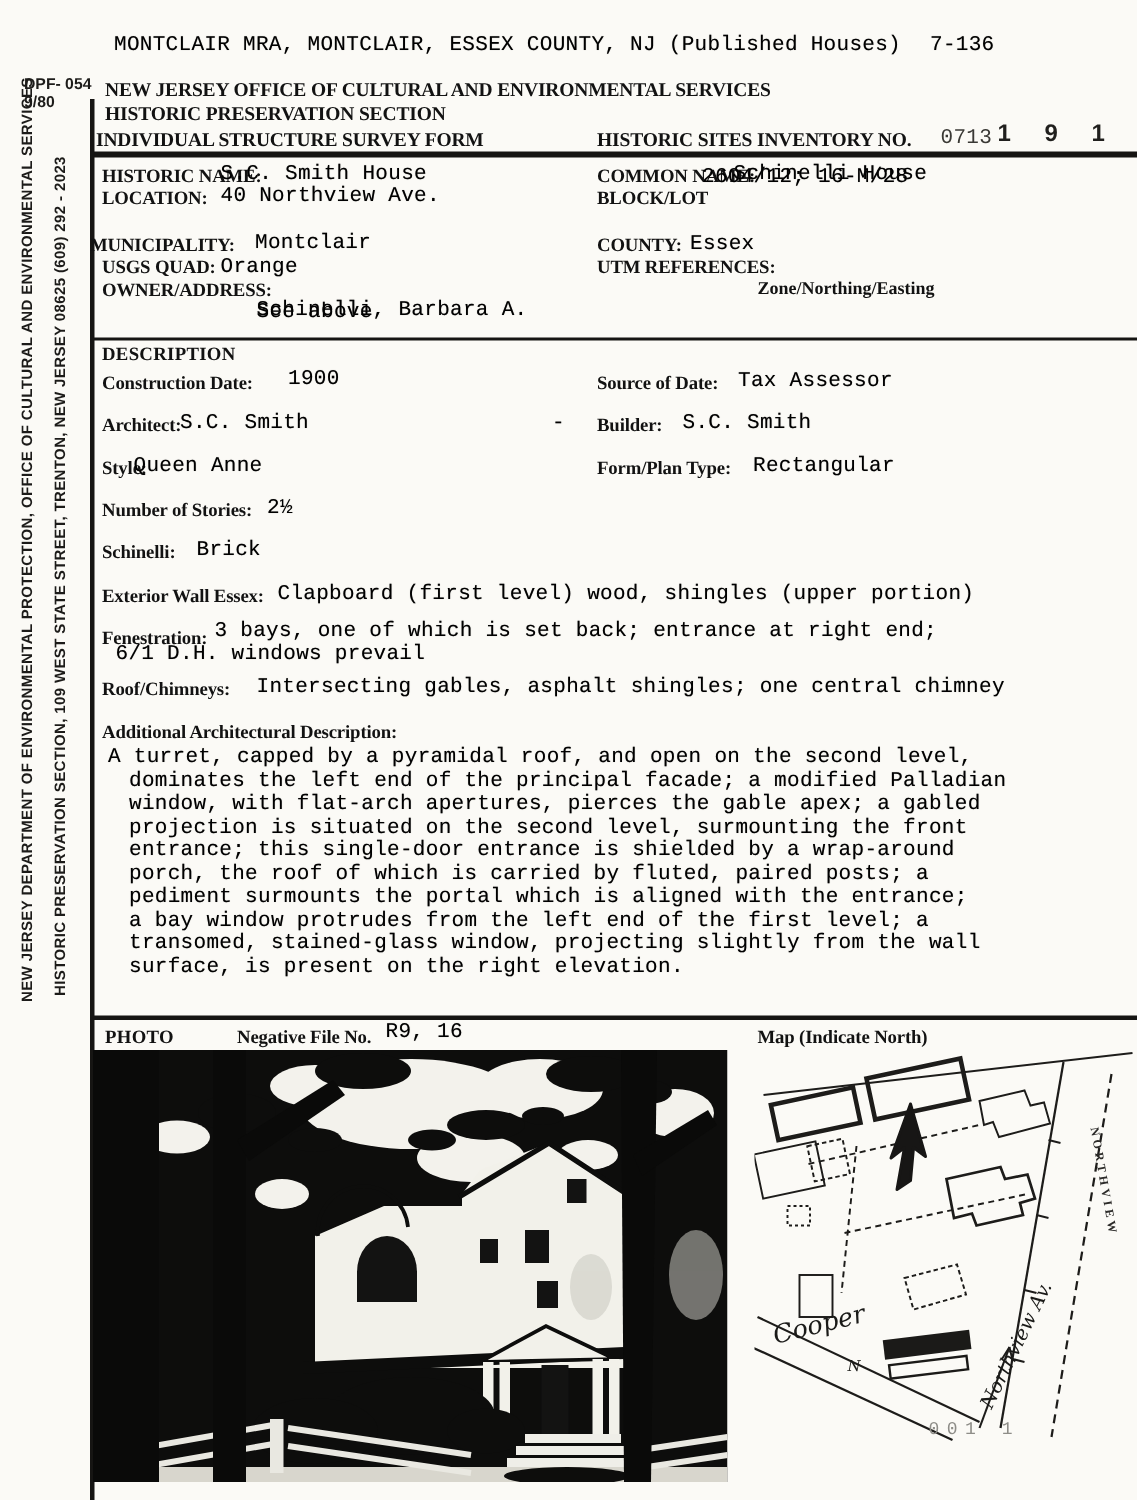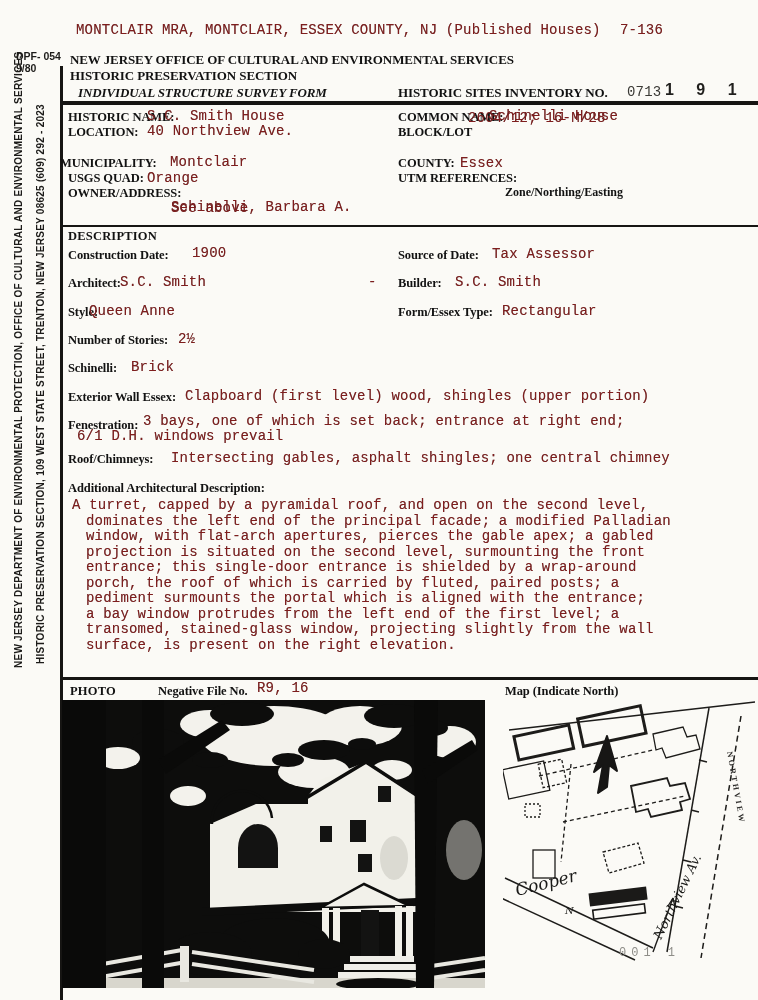--- a/index.html
+++ b/index.html
@@ -1,21 +1,21 @@
 <!DOCTYPE html>
 <html><head>
 <meta charset="utf-8">
 <style>
   html,body{margin:0;padding:0;background:#e9e8e4;}
   .page{position:relative;width:758px;height:1000px;background:#fbfaf6;overflow:hidden;
         font-family:"Liberation Serif",serif;color:#141414;}
   .abs{position:absolute;white-space:nowrap;}
   .lbl{font-family:"Liberation Serif",serif;font-weight:700;font-size:12.5px;color:#121212;letter-spacing:-0.1px;}
   .lbl-sm{font-family:"Liberation Serif",serif;font-weight:700;font-size:12px;color:#121212;}
-  .typed{font-family:"Liberation Mono","DejaVu Sans Mono",monospace;font-size:14px;color:#7f1d1d;
+  .typed{font-family:"Liberation Mono","DejaVu Sans Mono",monospace;font-size:14px;color:#000000;
          letter-spacing:0.2px;text-shadow:0 0 0.5px rgba(50,48,45,.55);}
   .typed-dim{font-family:"Liberation Mono","DejaVu Sans Mono",monospace;font-size:14px;color:#3a3935;
          letter-spacing:0.2px;}
   .para{white-space:pre-line;line-height:15.5px;width:660px;padding-left:14px;text-indent:-14px;}
   .rule{position:absolute;background:#161513;}
   .vrot{position:absolute;transform:rotate(-90deg);transform-origin:0 0;white-space:nowrap;
         font-family:"Liberation Sans",sans-serif;font-weight:700;font-size:10px;color:#1c1b19;letter-spacing:0.25px;}
   .hand{font-family:"DejaVu Serif",serif;font-style:italic;fill:#1a1a18;}
   .stamp{font-family:"Liberation Sans",sans-serif;font-weight:700;font-size:16px;letter-spacing:9px;color:#201f1d;}
   svg text{user-select:none;}
@@ -28,21 +28,21 @@
   <div class="abs typed" style="left:76px;top:22px;">MONTCLAIR MRA, MONTCLAIR, ESSEX COUNTY, NJ  (Published Houses)</div>
   <div class="abs typed" style="left:620px;top:22px;">7-136</div>
 
   <div class="abs" style="left:16px;top:50px;font-family:'Liberation Sans',sans-serif;font-weight:700;font-size:10.5px;line-height:12px;color:#1d1c1a;">
     <div>DPF- 054</div>
     <div>9/80</div>
   </div>
 
   <div class="abs lbl" style="left:70px;top:52px;font-size:13px;">NEW JERSEY OFFICE OF CULTURAL AND ENVIRONMENTAL SERVICES</div>
   <div class="abs lbl" style="left:70px;top:68px;font-size:13px;">HISTORIC PRESERVATION SECTION</div>
-  <div class="abs lbl" style="left:78px;top:85px;font-size:13px;font-style:italic;">INDIVIDUAL STRUCTURE SURVEY FORM</div>
+  <div class="abs lbl" style="left:64px;top:85px;font-size:13px;">INDIVIDUAL STRUCTURE SURVEY FORM</div>
   <div class="abs lbl" style="left:398px;top:85px;font-size:13px;">HISTORIC SITES INVENTORY NO.</div>
   <div class="abs typed-dim" style="left:627px;top:84px;">0713</div>
   <div class="abs stamp" style="left:665px;top:81px;">1 9 1</div>
 
   <div class="rule" style="left:62px;top:101px;width:696px;height:4px;"></div>
   <div class="rule" style="left:60px;top:66px;width:2.5px;height:934px;"></div>
   <div class="rule" style="left:62px;top:225px;width:696px;height:2px;"></div>
   <div class="rule" style="left:62px;top:677px;width:696px;height:2.5px;"></div>
 
   <div class="vrot" style="left:13px;top:668px;">NEW JERSEY DEPARTMENT OF ENVIRONMENTAL PROTECTION, OFFICE OF CULTURAL AND ENVIRONMENTAL SERVICES</div>
@@ -80,21 +80,21 @@
   <div class="abs typed" style="left:492px;top:246px;">Tax Assessor</div>
 
   <div class="abs lbl" style="left:68px;top:276px;">Architect:</div>
   <div class="abs typed" style="left:120px;top:274px;">S.C. Smith</div>
   <div class="abs typed" style="left:368px;top:274px;">-</div>
   <div class="abs lbl" style="left:398px;top:276px;">Builder:</div>
   <div class="abs typed" style="left:455px;top:274px;">S.C. Smith</div>
 
   <div class="abs lbl" style="left:68px;top:305px;">Style:</div>
   <div class="abs typed" style="left:89px;top:303px;">Queen Anne</div>
-  <div class="abs lbl" style="left:398px;top:305px;">Form/Essex Type:</div>
+  <div class="abs lbl" style="left:398px;top:305px;">Form/Plan Type:</div>
   <div class="abs typed" style="left:502px;top:303px;">Rectangular</div>
 
   <div class="abs lbl" style="left:68px;top:333px;">Number of Stories:</div>
   <div class="abs typed" style="left:178px;top:331px;">2½</div>
 
   <div class="abs lbl" style="left:68px;top:361px;">Schinelli:</div>
   <div class="abs typed" style="left:131px;top:359px;">Brick</div>
 
   <div class="abs lbl" style="left:68px;top:390px;">Exterior Wall Essex:</div>
   <div class="abs typed" style="left:185px;top:388px;">Clapboard (first level) wood, shingles (upper portion)</div>

